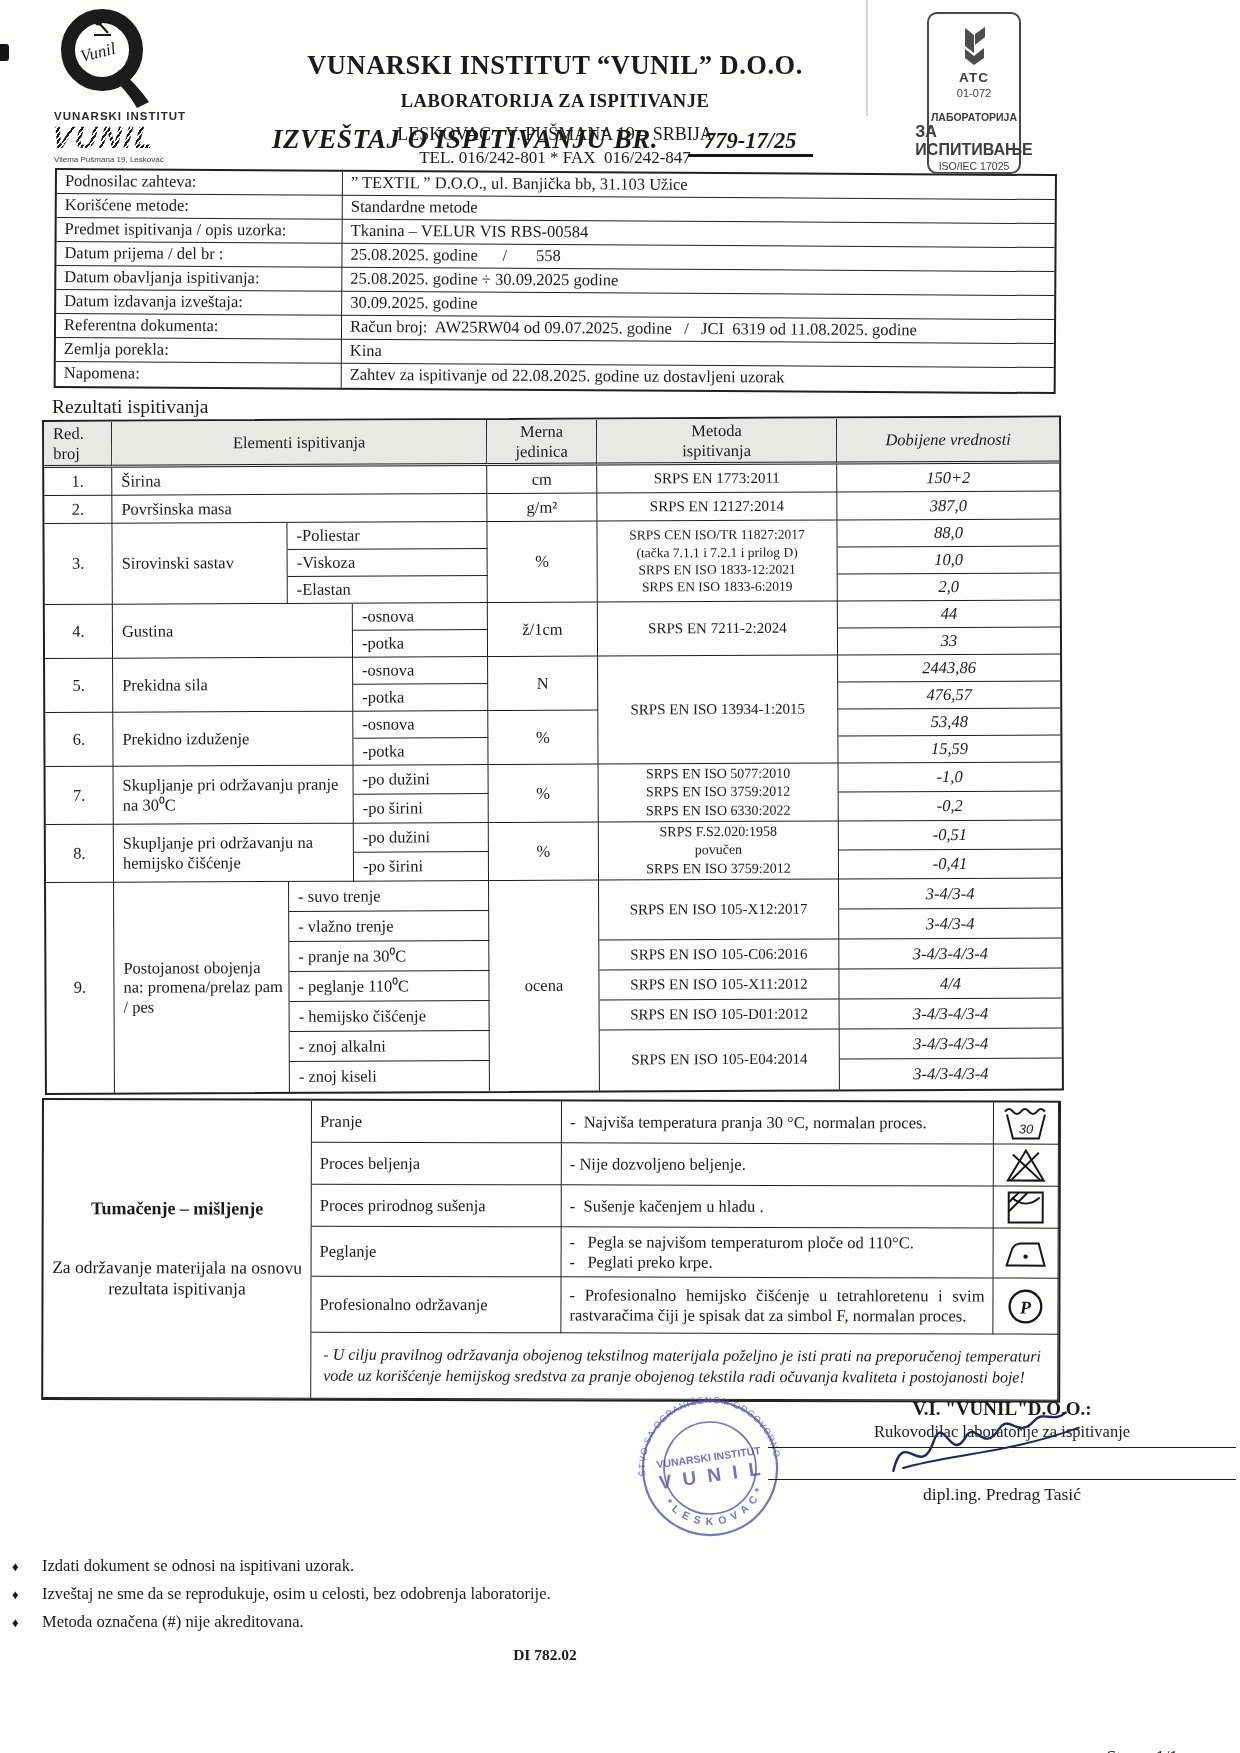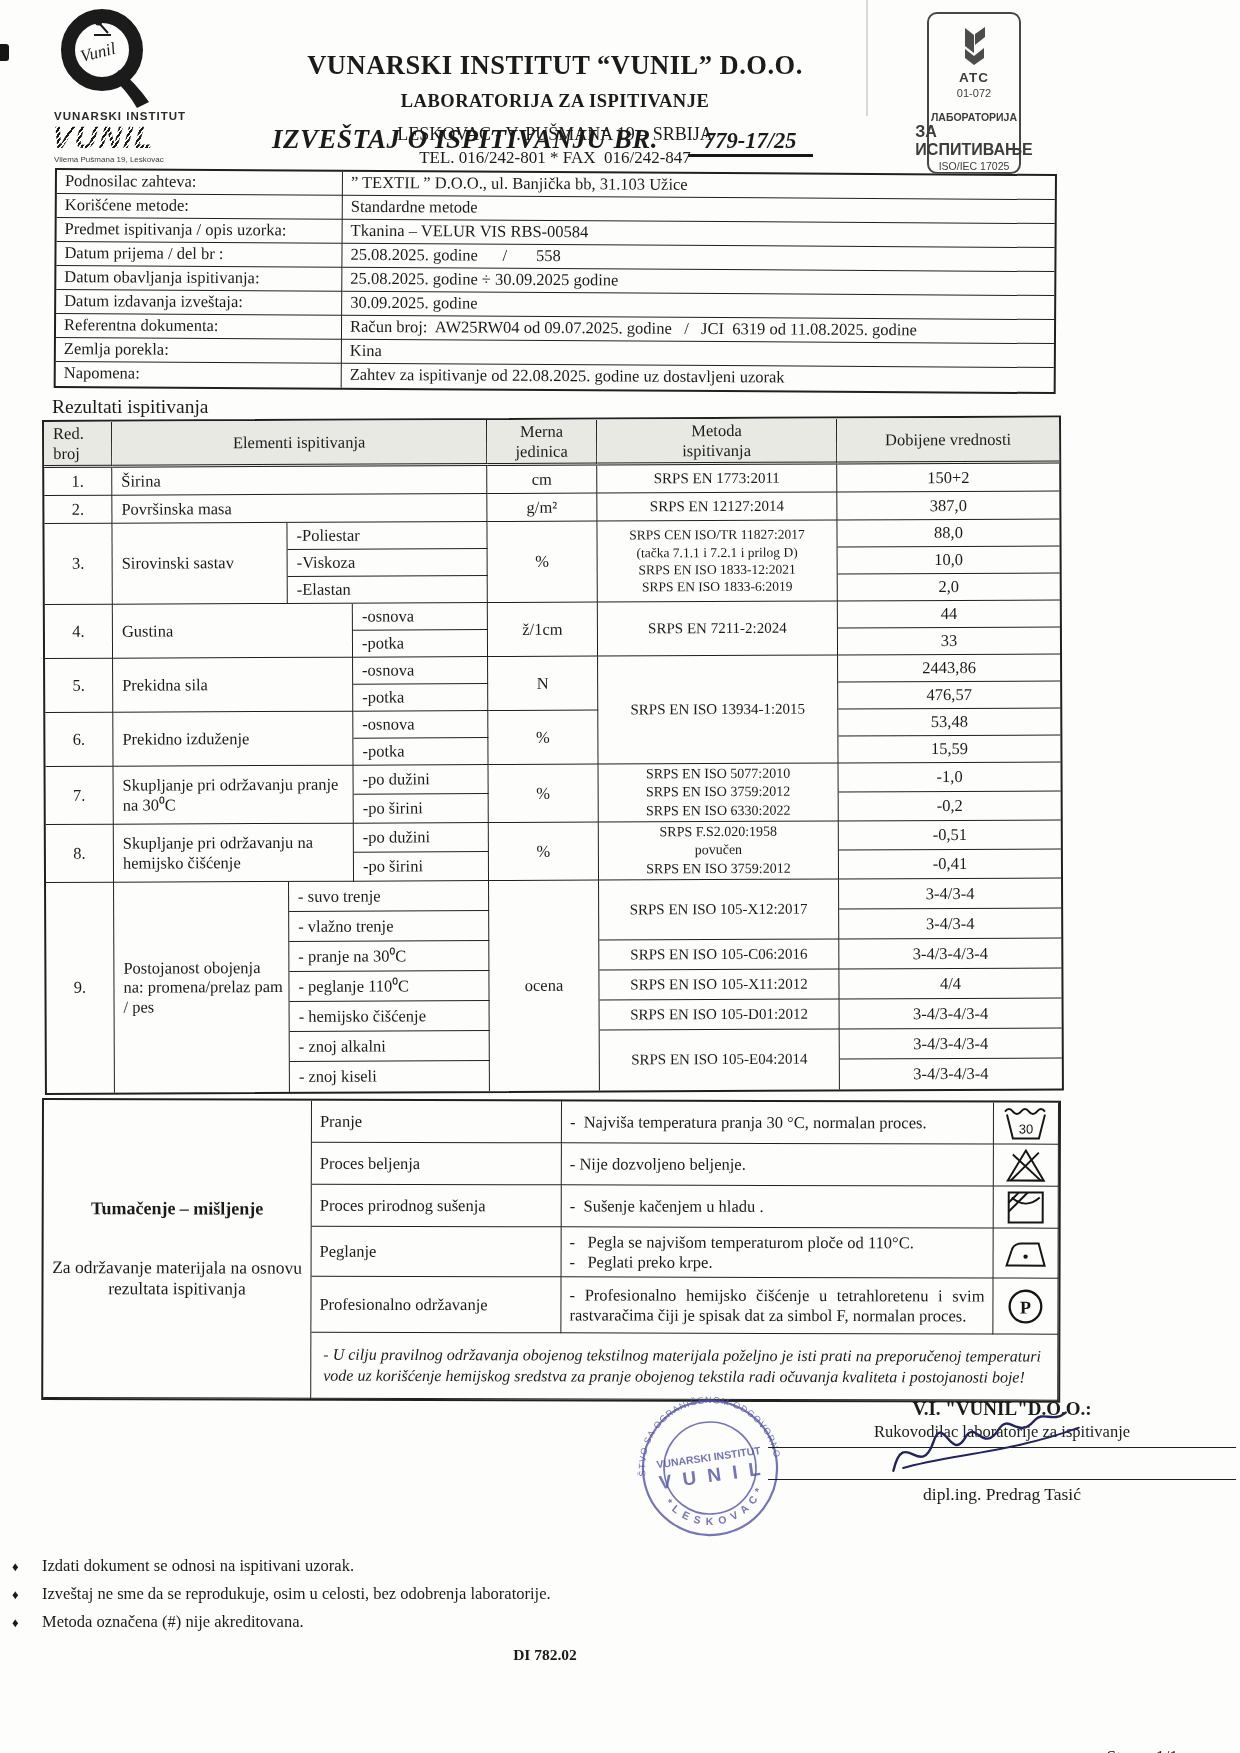--- a/index.html
+++ b/index.html
@@ -50,21 +50,21 @@
   .rt { position:absolute; left:42px; top:420px; display:grid;
     grid-template-columns:68px 175px 65px 135px 110px 240px 222px;
     grid-template-rows:46px 28px 28px repeat(9,27px) repeat(4,29px) repeat(7,30px);
     border:2px solid #20201e; background:#fdfdfc; font-size:16.5px;
     transform:rotate(-0.25deg); transform-origin:left top; }
   .rc { border-right:1px solid #20201e; border-bottom:1px solid #20201e;
     display:flex; flex-direction:column; justify-content:center; align-items:center;
     text-align:center; padding:1px 4px; overflow:hidden; line-height:1.18; }
   .rl { align-items:flex-start; text-align:left; padding-left:9px; }
   .rh { background:#e9e9e4; border-bottom:3px double #20201e; }
-  .nr { border-right:none; }
+  .nr { border-right:none;font-style:italic; }
   .nb { border-bottom:none; }
   .m1 { font-size:15px; }
   .m3 { font-size:14px; line-height:1.3; }
   .m4 { font-size:13.5px; line-height:1.28; }
   
   .ct { position:absolute; left:42px; top:1098px; display:grid;
     grid-template-columns:268px 250px 432px 65px;
     grid-template-rows:42px 42px 42px 50px 56px 66px;
     border:2px solid #20201e; background:#fdfdfc; font-size:16.5px;
     transform:rotate(0.15deg); transform-origin:left top; }

